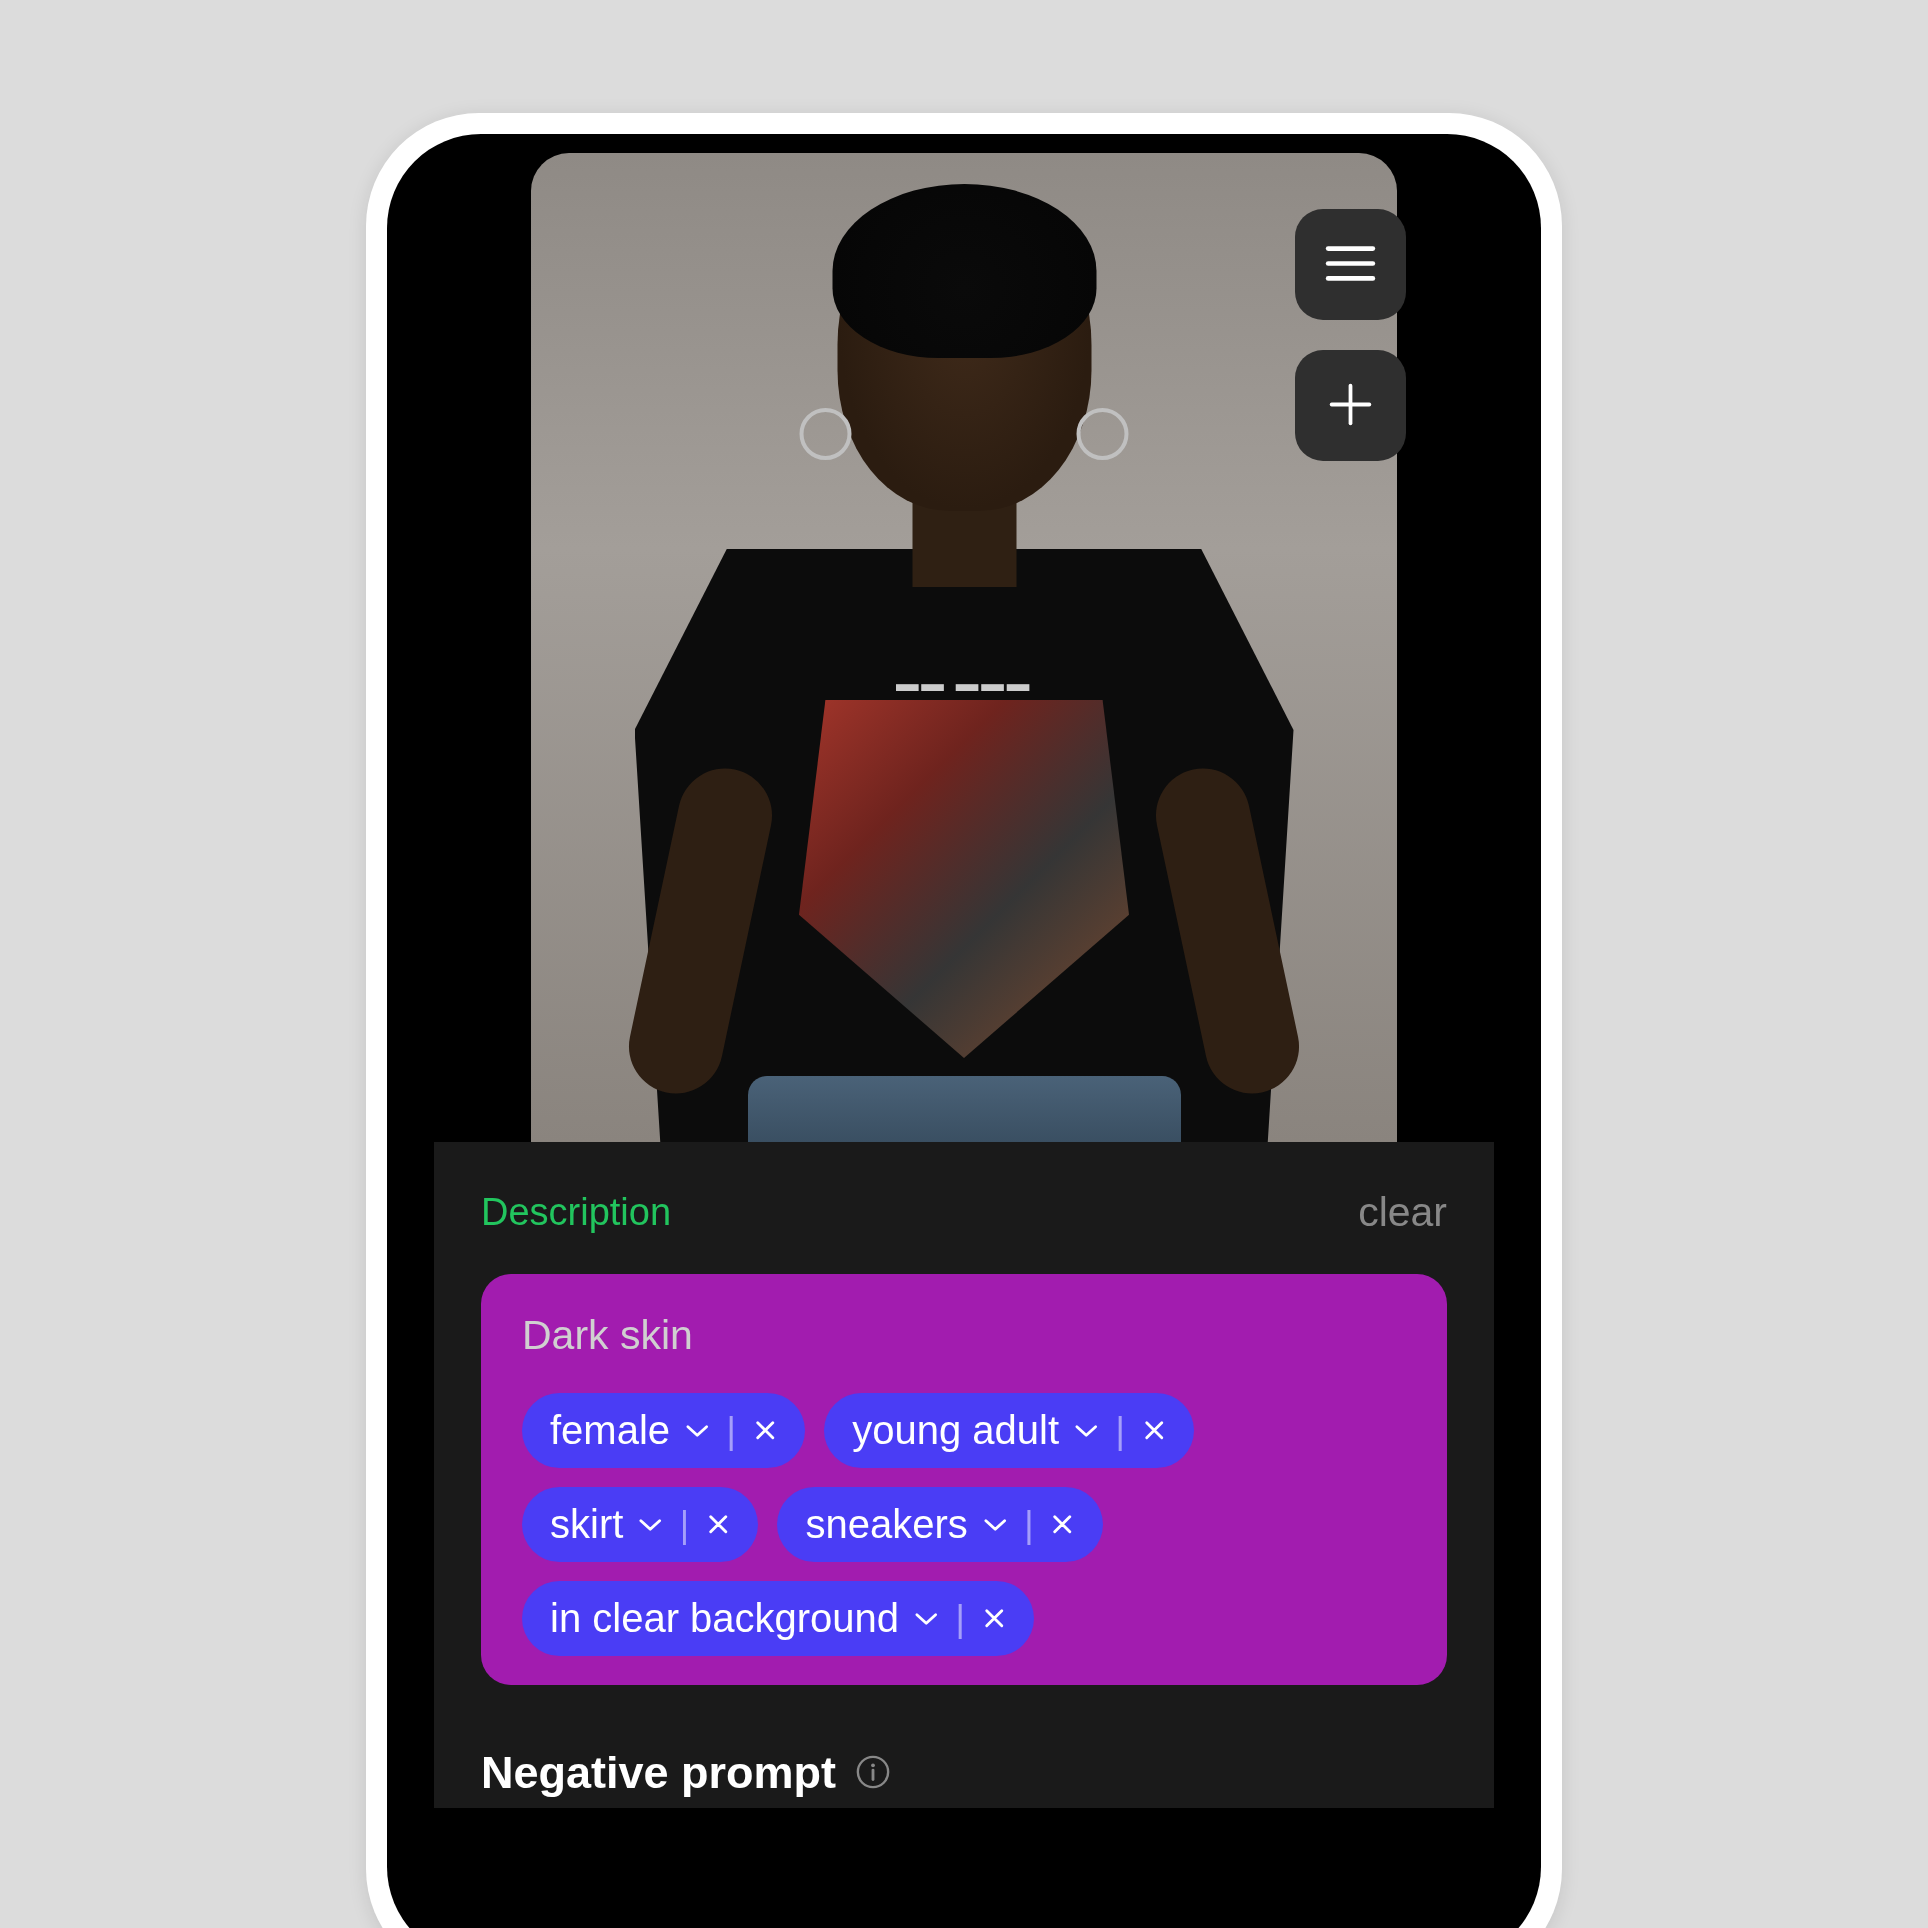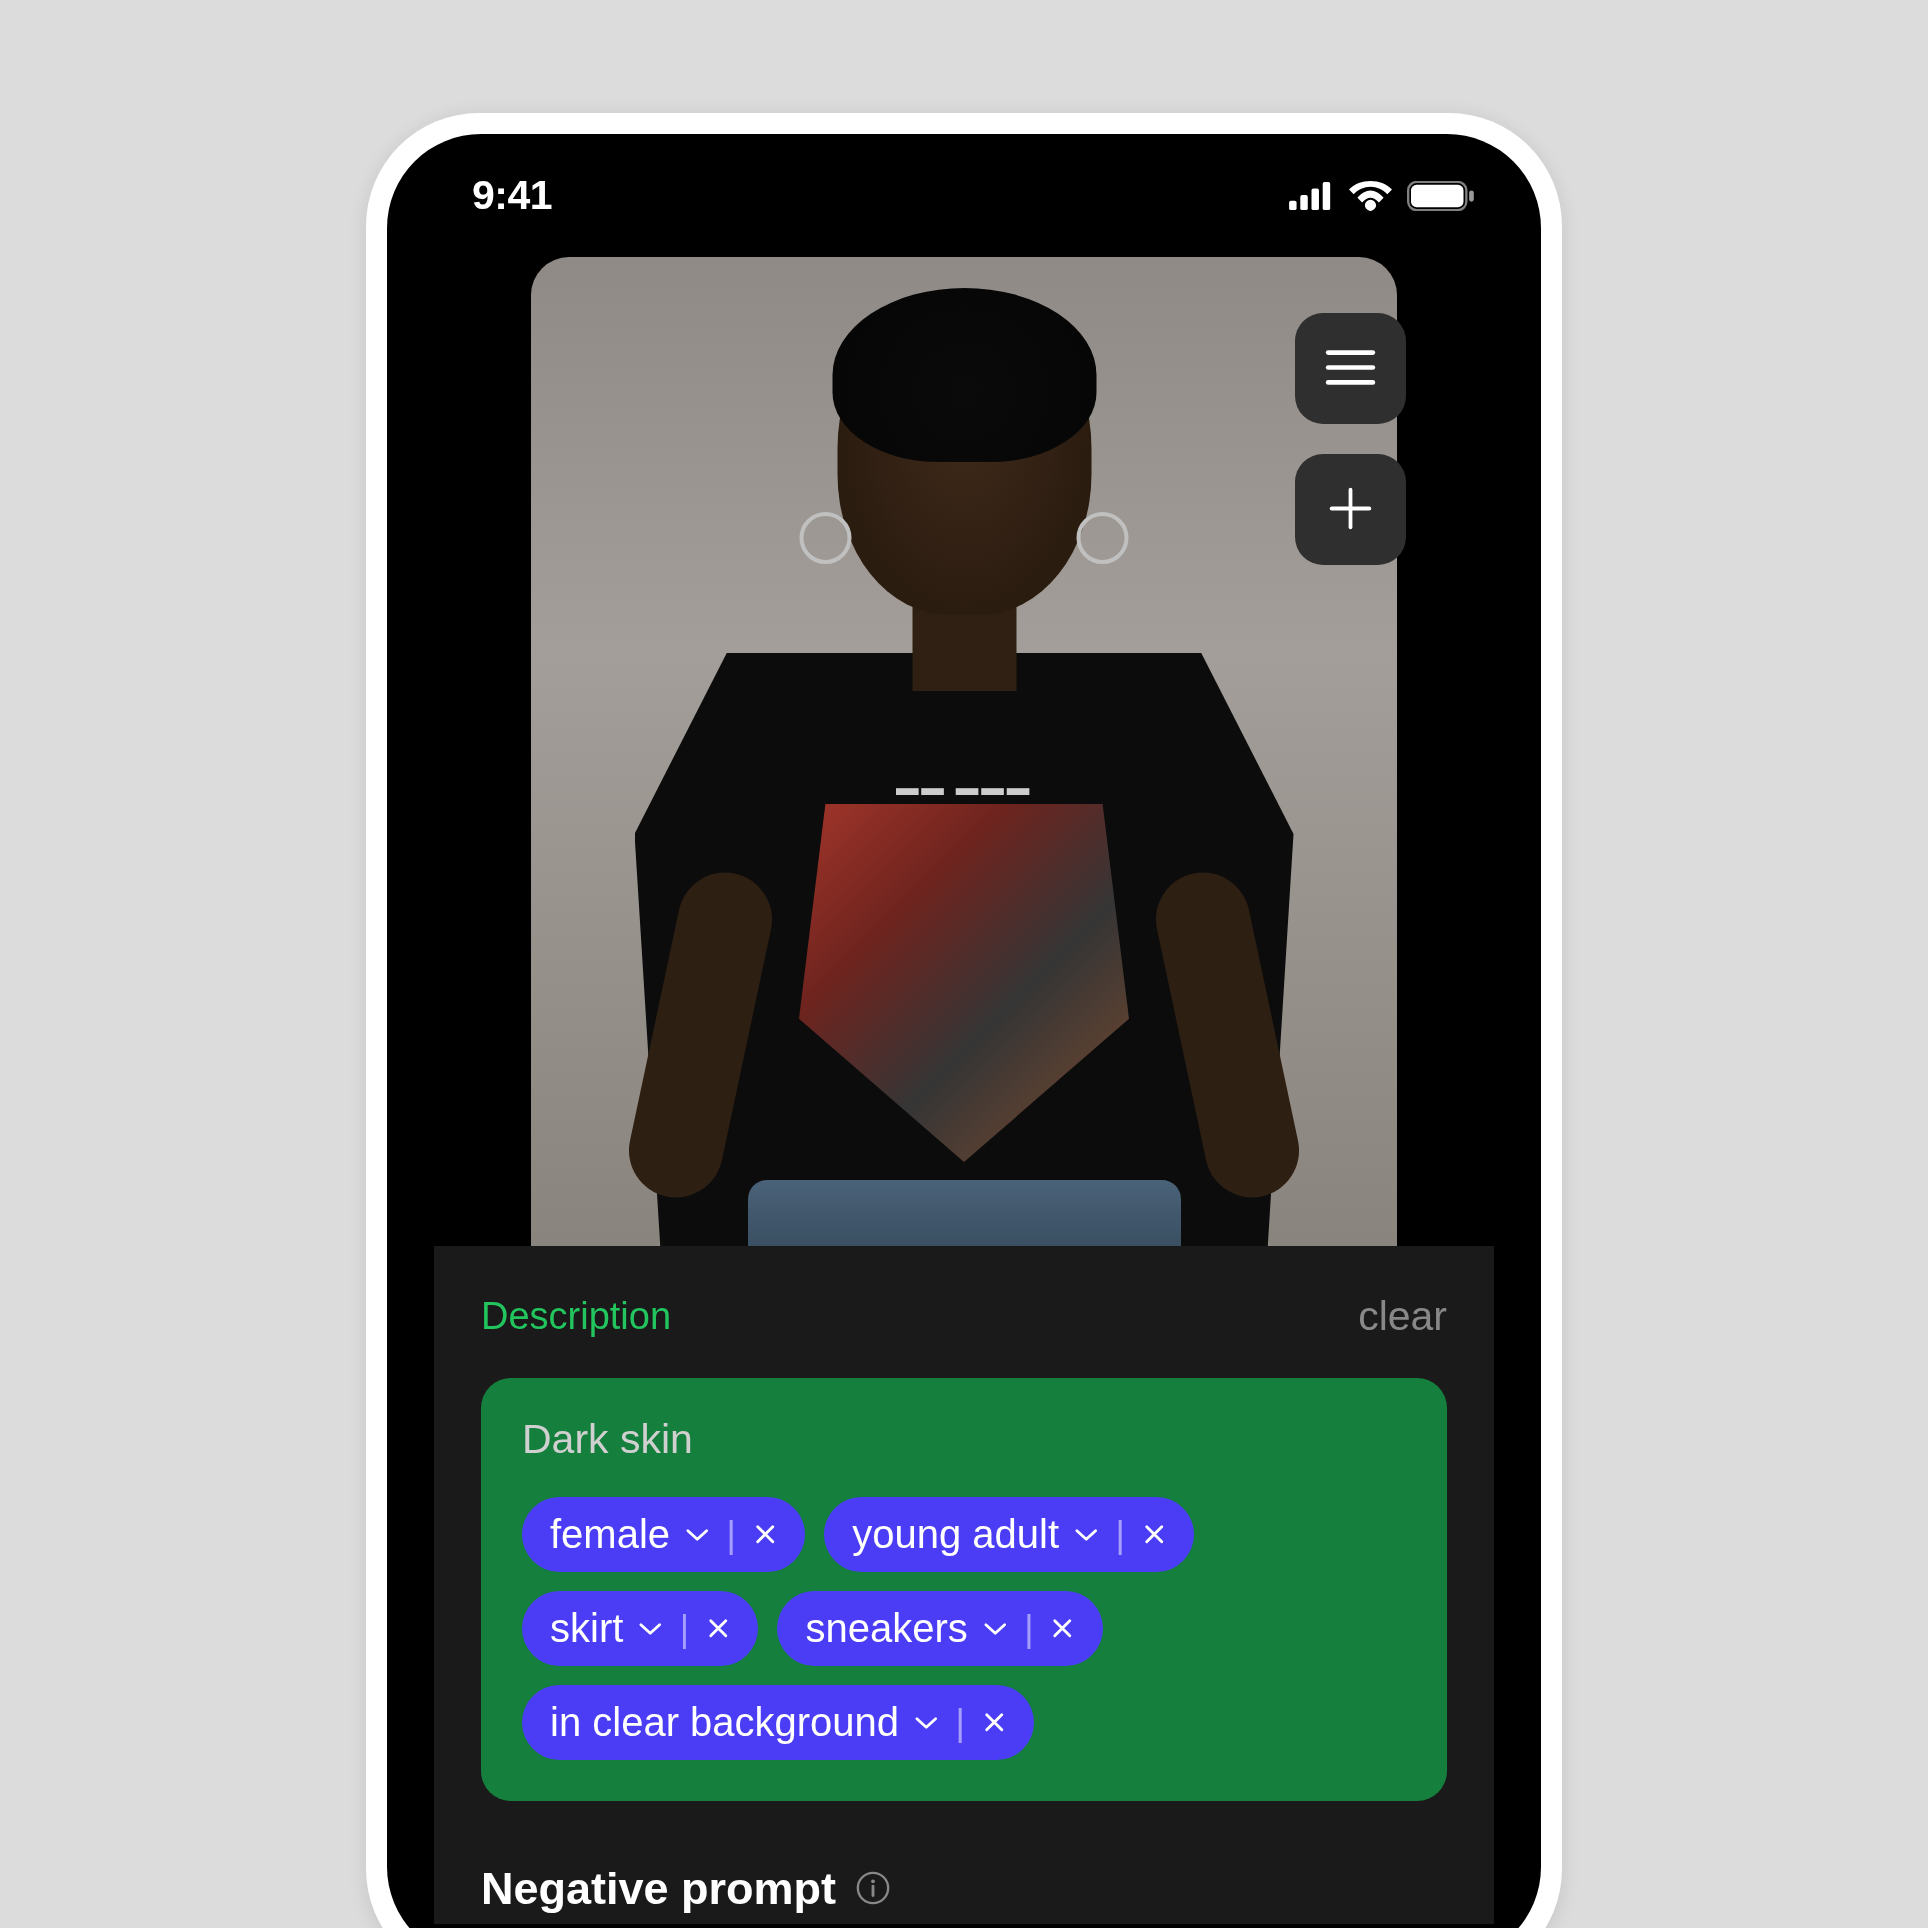--- a/index.html
+++ b/index.html
@@ -219,23 +219,23 @@
   font-weight: 600;
 }
 .clear-btn {
   color: #888;
   font-size: 41px;
   font-weight: 500;
   cursor: pointer;
   text-align: center;
 }
 .description-box {
-  background: #15803d;
+  background: #a21caf;
   border-radius: 30px;
-  padding: 38px 41px 41px;
+  padding: 38px 41px 29px;
 }
 .desc-text {
   color: #d0d0d0;
   font-size: 41px;
   font-weight: 400;
   margin-bottom: 34px;
 }
 .tags {
   display: flex;
   flex-wrap: wrap;
@@ -274,45 +274,20 @@
   font-size: 45px;
   font-weight: 700;
 }
 </style>
 </head>
 <body>
 
 <div class="phone-frame">
   <div class="phone-screen">
 
-    <div class="status-bar">
-      <div class="status-time">9:41</div>
-      <div class="status-icons">
-        <span class="cellular-icon">
-          <svg width="45" height="28" viewBox="0 0 48 30">
-              <rect x="0" y="20" width="8" height="10" rx="2" fill="#fff"></rect>
-              <rect x="12" y="14" width="8" height="16" rx="2" fill="#fff"></rect>
-              <rect x="24" y="7" width="8" height="23" rx="2" fill="#fff"></rect>
-              <rect x="36" y="0" width="8" height="30" rx="2" fill="#fff"></rect>
-            </svg>
-        </span>
-        <span class="wifi-icon">
-          <svg width="43" height="30" viewBox="0 0 46 32">
-              <path d="M23 32 C20 32 17 29 17 26 C17 23 20 20 23 20 C26 20 29 23 29 26 C29 29 26 32 23 32 Z M9 18 C13 13 18 10 23 10 C28 10 33 13 37 18 L32 23 C29 20 26 18 23 18 C20 18 17 20 14 23 Z M0 9 C6 3 14 0 23 0 C32 0 40 3 46 9 L41 14 C36 9 30 6 23 6 C16 6 10 9 5 14 Z" fill="#fff"></path>
-            </svg>
-        </span>
-        <span class="battery-icon">
-          <svg width="68" height="30" viewBox="0 0 72 32">
-              <rect x="1" y="1" width="62" height="30" rx="9" fill="none" stroke="#fff" stroke-width="2.5" opacity="0.5"></rect>
-              <rect x="4" y="4" width="56" height="24" rx="6" fill="#fff"></rect>
-              <rect x="66" y="10" width="5" height="12" rx="2.5" fill="#fff" opacity="0.6"></rect>
-            </svg>
-        </span>
-      </div>
-    </div>
 
     <div class="content">
       <div class="image-area">
         <div class="preview-image">
           <div class="model-figure">
             <div class="model-torso">
               <div class="tshirt-text">▬▬ ▬▬▬</div>
               <div class="tshirt-graphic"></div>
             </div>
             <div class="model-arm left"></div>

